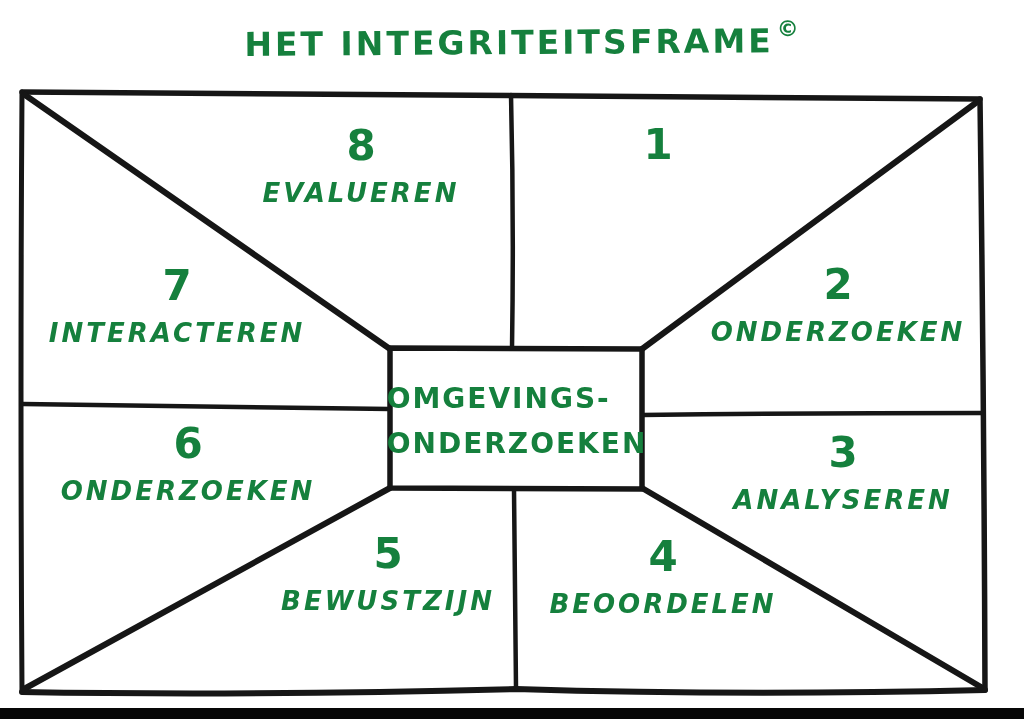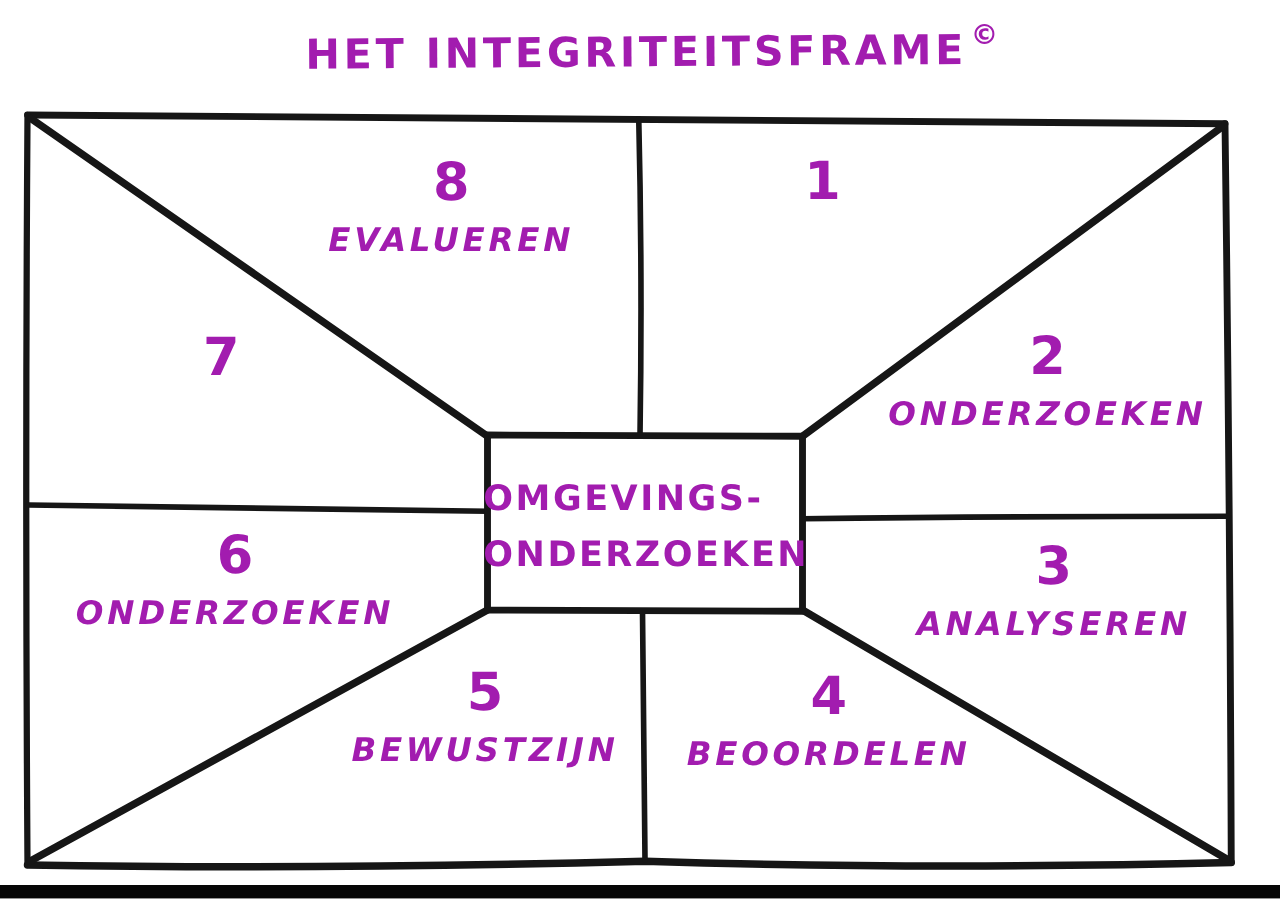--- a/index.html
+++ b/index.html
@@ -7,21 +7,21 @@
     padding: 0;
     background: #ffffff;
   }
   .page {
     position: relative;
     width: 1024px;
     height: 719px;
     background: #ffffff;
     overflow: hidden;
     font-family: "DejaVu Sans", sans-serif;
-    color: #a21caf;
+    color: #15803d;
   }
   svg.lines {
     position: absolute;
     inset: 0;
   }
   .title {
     position: absolute;
     left: 520px;
     top: 22px;
     transform: translateX(-50%) rotate(-0.4deg);
@@ -130,20 +130,21 @@
     <div class="lbl">BEWUSTZIJN</div>
   </div>
 
   <div class="section sec-6">
     <div class="num">6</div>
     <div class="lbl">ONDERZOEKEN</div>
   </div>
 
   <div class="section sec-7">
     <div class="num">7</div>
+    <div class="lbl">INTERACTEREN</div>
   </div>
 
   <div class="section sec-8">
     <div class="num">8</div>
     <div class="lbl">EVALUEREN</div>
   </div>
 
   <div class="center-text">
     <div>OMGEVINGS-</div>
     <div>ONDERZOEKEN</div>

